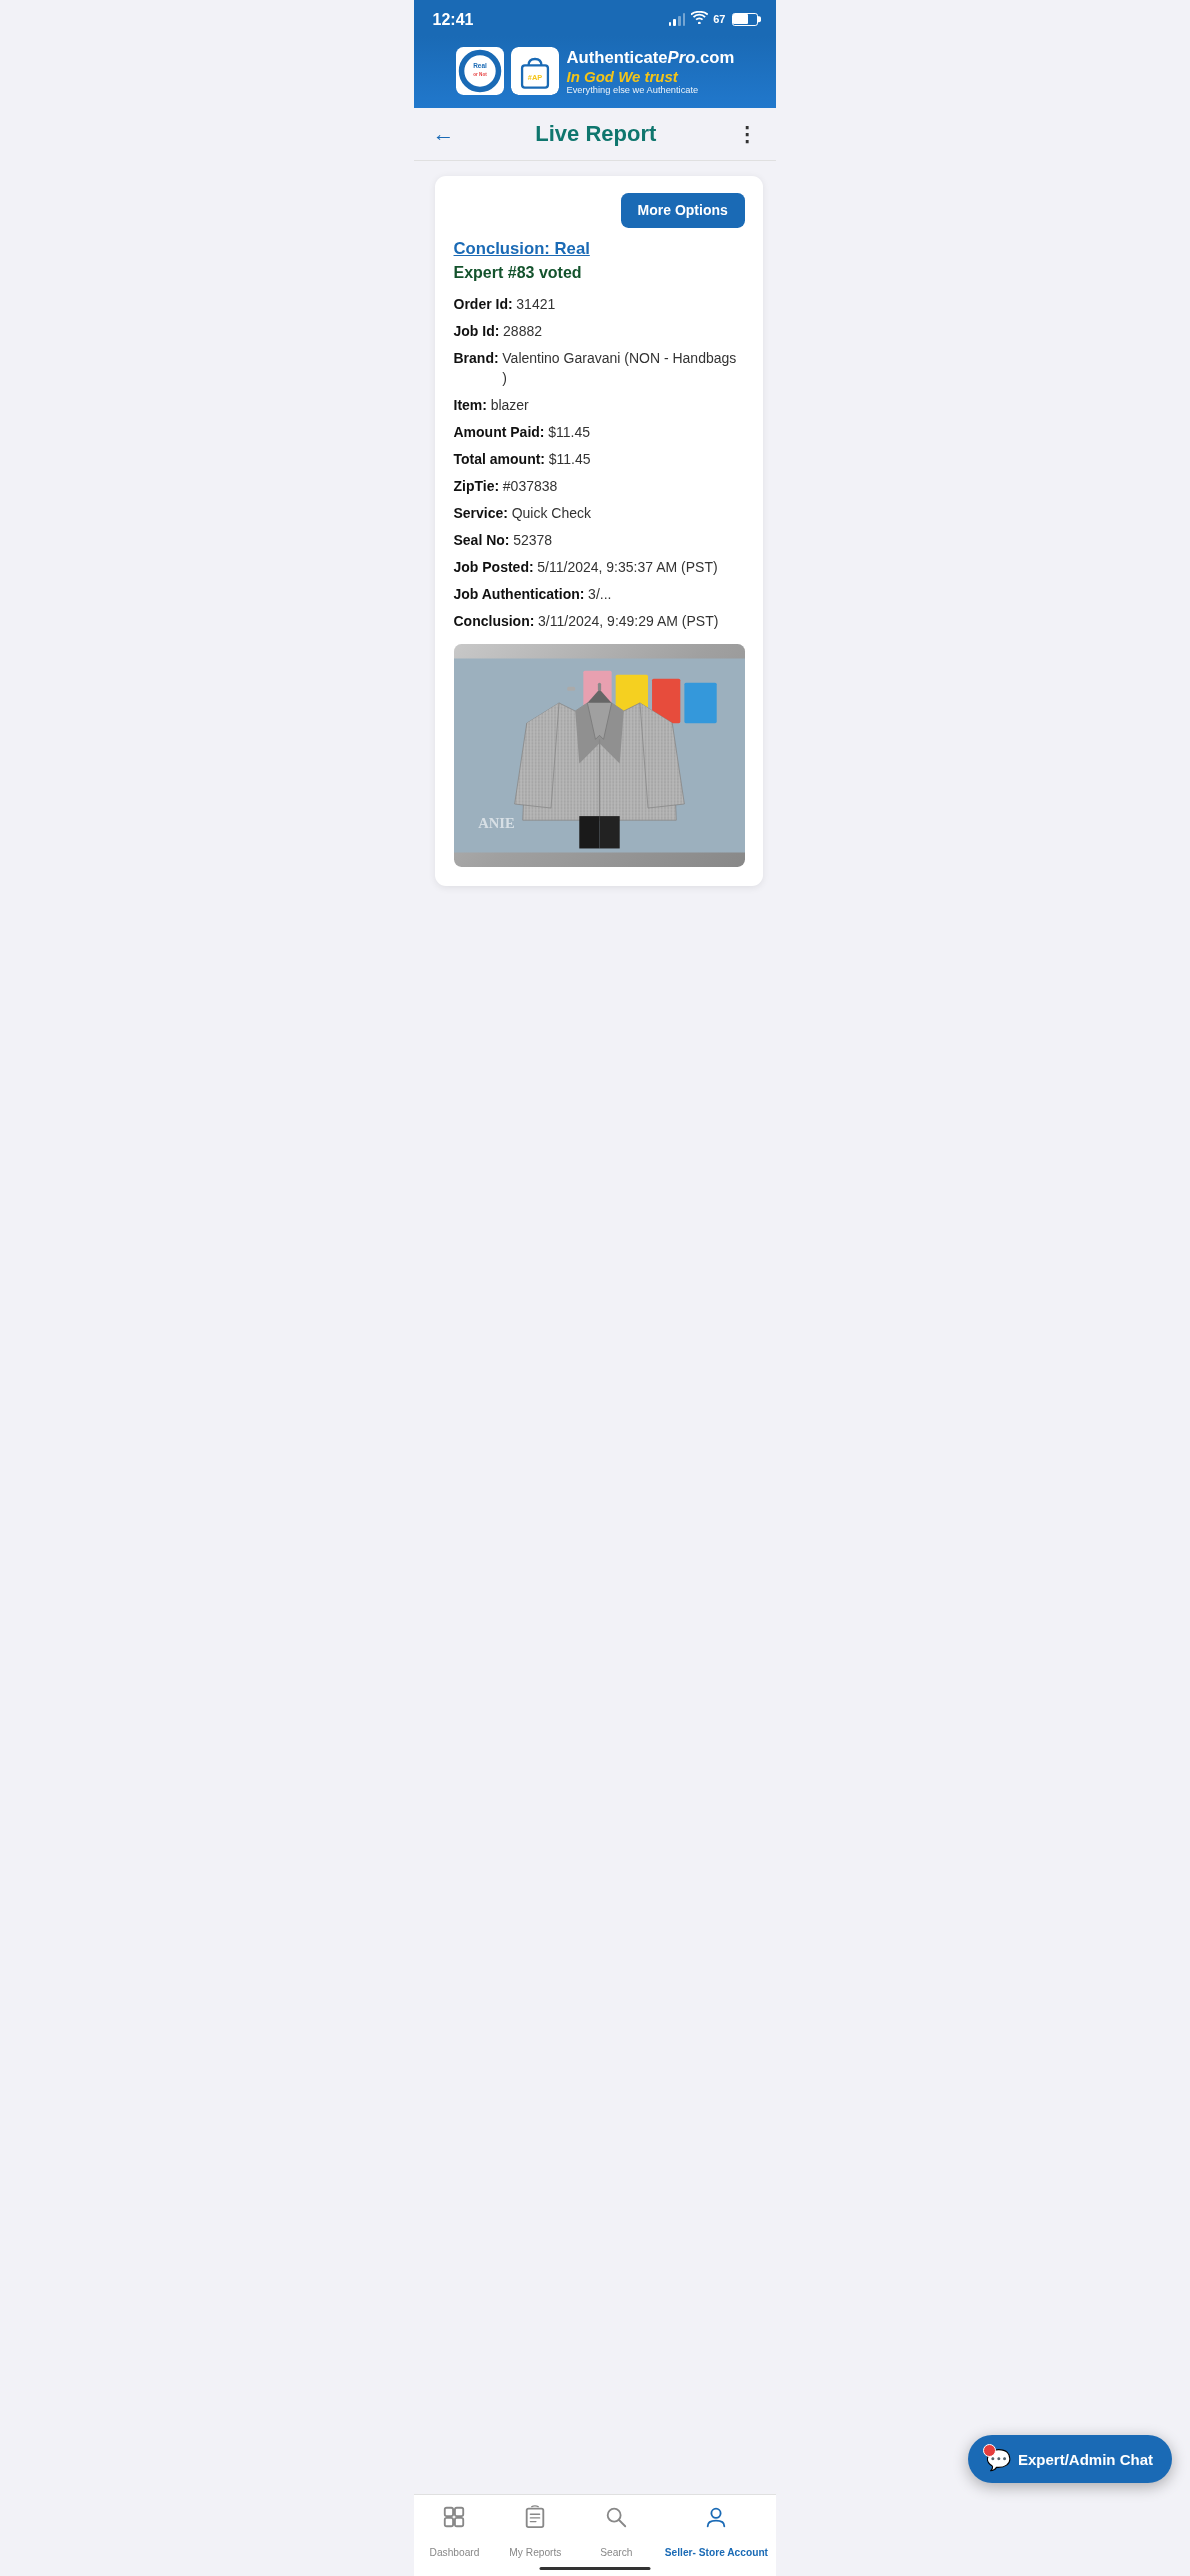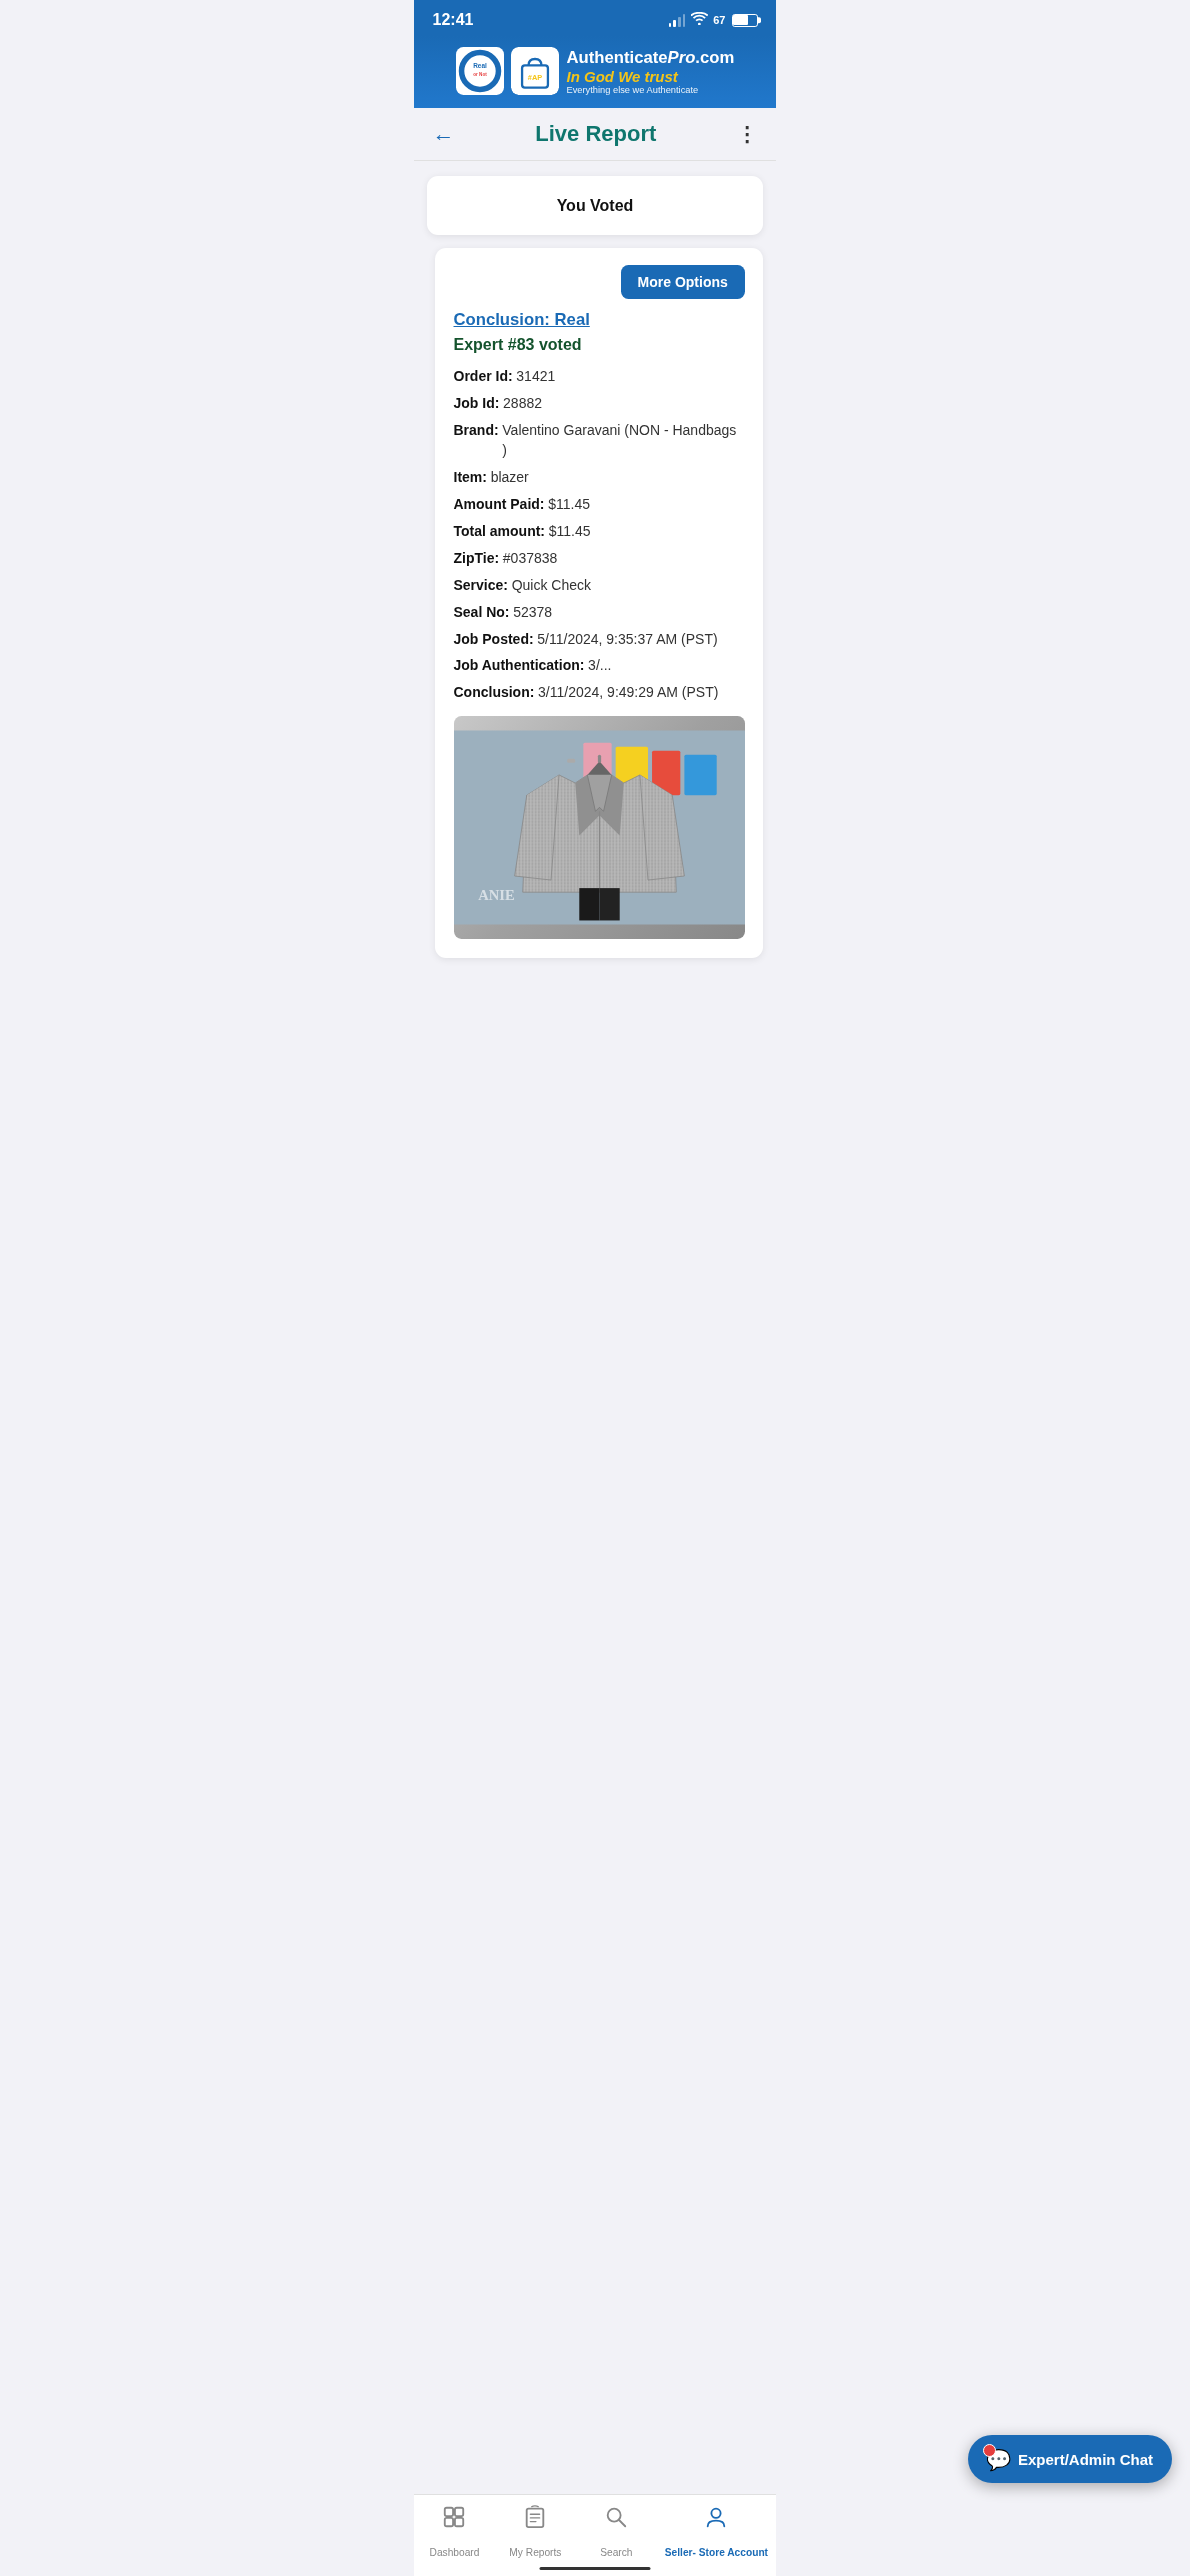--- a/index.html
+++ b/index.html
@@ -12,21 +12,21 @@
       margin: 0 auto;
       position: relative;
       overflow-x: hidden;
     }
 
     
     .status-bar {
       background: #1a6ab5;
       display: flex;
       justify-content: space-between;
-      align-items: center;
+      align-items: flex-start;
       padding: 11px 18.5px 7.4px;
       color: white;
     }
     .status-time {
       font-weight: 700;
       font-size: 16px;
     }
     .status-icons {
       display: flex;
       align-items: center;
@@ -408,23 +408,20 @@
 </div>
 
 <div class="header">
   <span class="back-btn">←</span>
   <h1 class="header-title">Live Report</h1>
   <span class="more-btn-header">⋮</span>
 </div>
 
 <div class="main-content">
 
-  <div class="voted-card">
-    <span class="voted-text">You Voted</span>
-  </div>
 
   <div class="report-card">
     <div class="report-card-header">
       <button class="more-options-btn">More Options</button>
     </div>
     <a class="conclusion-link">Conclusion: Real</a>
     <a class="expert-link">Expert #83 voted</a>
 
     <div class="info-row">
       <span class="info-label">Order Id:</span>

